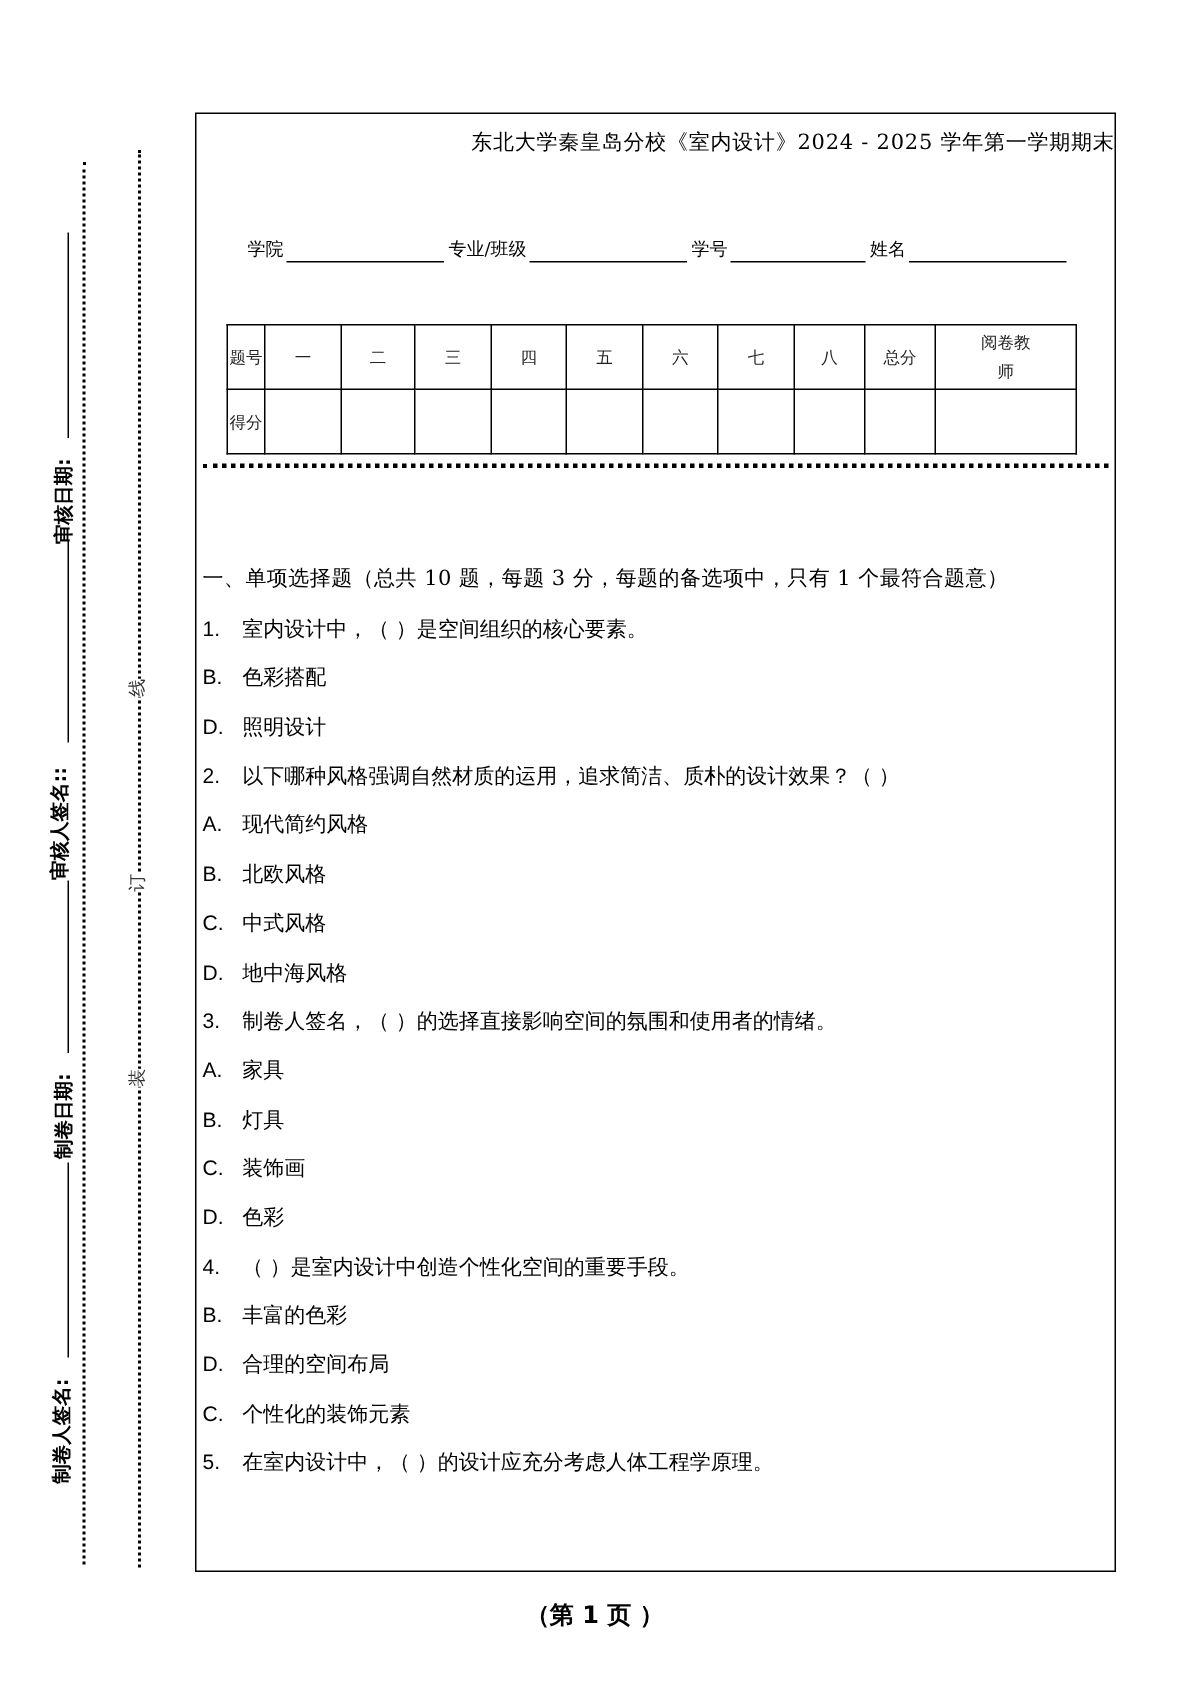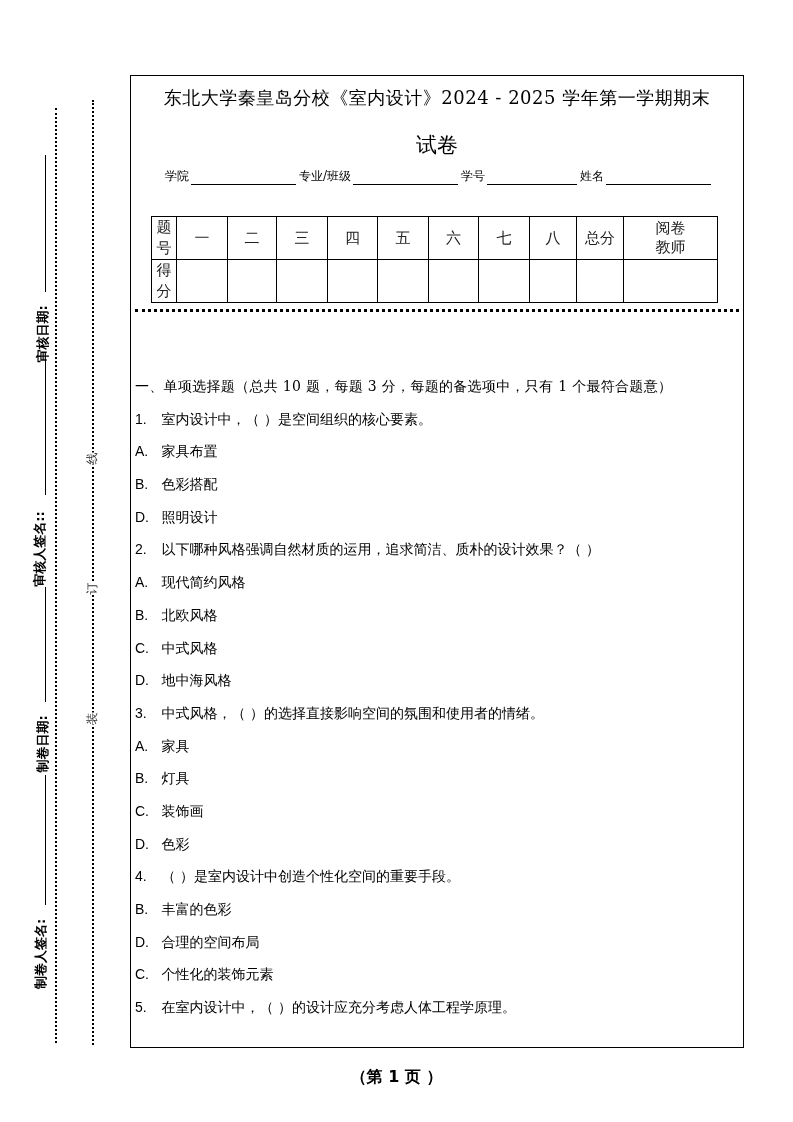--- a/index.html
+++ b/index.html
@@ -12,28 +12,28 @@
   .solidline { position: absolute; width: 0; border-left: 1px solid #000; }
   .vlabel { position: absolute; transform: rotate(-90deg); transform-origin: center center;
             font-family: "DejaVu Sans", sans-serif; font-weight: bold; font-size: 13px;
             white-space: nowrap; background: #fff; padding: 0 2px; }
   .vglyph { position: absolute; transform: rotate(-90deg); font-size: 12px; color: #333;
             background: #fff; padding: 2px 0; font-family: "DejaVu Serif", serif; }
 
   
   .frame { position: absolute; left: 130px; top: 75px; width: 614px; height: 973px;
            border: 1px solid #000; box-sizing: border-box; }
-  .title { position: absolute; left: 0; top: 10px; width: 100%; text-align: center;
-           font-size: 18px; letter-spacing: 0.5px; }
+  .title { position: absolute; left: 0; top: 10px; width: 100%; text-align: right;
+           font-size: 14px; letter-spacing: 0.5px; }
   .title2 { position: absolute; left: 0; top: 55px; width: 100%; text-align: center; font-size: 21px; }
-  .infoline { position: absolute; left: 34px; top: 92px; font-size: 12px; display: flex; align-items: flex-end; }
+  .infoline { position: absolute; left: 34px; top: 82px; font-size: 12px; display: flex; align-items: flex-end; }
   .infoline .lab { margin-right: 2px; }
   .infoline .blank { display: inline-block; border-bottom: 1px solid #000; height: 12px; margin-right: 3px; }
 
-  table.score { position: absolute; left: 20px; top: 140px; border-collapse: collapse; font-size: 15px; border-radius: 16px; }
+  table.score { position: absolute; left: 20px; top: 140px; border-collapse: collapse; font-size: 11px; border-radius: 16px; }
   table.score td { border: 1px solid #000; text-align: center; padding: 0; height: 42px; color: #222; }
   table.score td.hdr { width: 24px; line-height: 21px; }
 
   .sep { position: absolute; left: 4px; top: 233px; width: 604px; border-top: 3px dotted #000; }
 
   .content { position: absolute; left: 4px; top: 256px; width: 604px; font-size: 14px; margin-top: 42px; }
   .line { height: 32.7px; line-height: 24px; white-space: nowrap; }
   .line .num { font-family: "Liberation Sans", sans-serif; display: inline-block; width: 22px; }
   .sect { letter-spacing: 0.3px; }
 
@@ -59,21 +59,20 @@
 
   <div class="vlabel" style="left:4px; top:945px;">制卷人签名:</div>
 
   <div class="vglyph" style="left:86px; top:448px;">线</div>
   <div class="vglyph" style="left:86px; top:578px;">订</div>
   <div class="vglyph" style="left:86px; top:708px;">装</div>
 </div>
 
 <div class="frame">
   <div class="title">东北大学秦皇岛分校《室内设计》2024 - 2025 学年第一学期期末</div>
-  <div class="title2">试卷</div>
 
   <div class="infoline">
     <span class="lab">学院</span>
     <span class="blank" style="width:105px;"></span>
     <span class="lab">专业/班级</span>
     <span class="blank" style="width:105px;"></span>
     <span class="lab">学号</span>
     <span class="blank" style="width:90px;"></span>
     <span class="lab">姓名</span>
     <span class="blank" style="width:105px;"></span>
@@ -109,31 +108,30 @@
     </tr>
   </tbody>
     </table>
 
   <div class="sep"></div>
 
   <div class="content">
     <div class="line sect">一、单项选择题（总共 10 题，每题 3 分，每题的备选项中，只有 1 个最符合题意）</div>
 
     <div class="line"><span class="num">1.</span> <span>室内设计中，（   ）是空间组织的核心要素。</span></div>
-    <div class="line"><span class="num">A.</span> <span>家具布置</span></div>
     <div class="line"><span class="num">B.</span> <span>色彩搭配</span></div>
     <div class="line"><span class="num">D.</span> <span>照明设计</span></div>
 
     <div class="line"><span class="num">2.</span> <span>以下哪种风格强调自然材质的运用，追求简洁、质朴的设计效果？（   ）</span></div>
     <div class="line"><span class="num">A.</span> <span>现代简约风格</span></div>
     <div class="line"><span class="num">B.</span> <span>北欧风格</span></div>
     <div class="line"><span class="num">C.</span> <span>中式风格</span></div>
     <div class="line"><span class="num">D.</span> <span>地中海风格</span></div>
 
-    <div class="line"><span class="num">3.</span> <span>中式风格，（   ）的选择直接影响空间的氛围和使用者的情绪。</span></div>
+    <div class="line"><span class="num">3.</span> <span>制卷人签名，（   ）的选择直接影响空间的氛围和使用者的情绪。</span></div>
     <div class="line"><span class="num">A.</span> <span>家具</span></div>
     <div class="line"><span class="num">B.</span> <span>灯具</span></div>
     <div class="line"><span class="num">C.</span> <span>装饰画</span></div>
     <div class="line"><span class="num">D.</span> <span>色彩</span></div>
 
     <div class="line"><span class="num">4.</span> <span>（   ）是室内设计中创造个性化空间的重要手段。</span></div>
     <div class="line"><span class="num">B.</span> <span>丰富的色彩</span></div>
     <div class="line"><span class="num">D.</span> <span>合理的空间布局</span></div>
     <div class="line"><span class="num">C.</span> <span>个性化的装饰元素</span></div>
 

